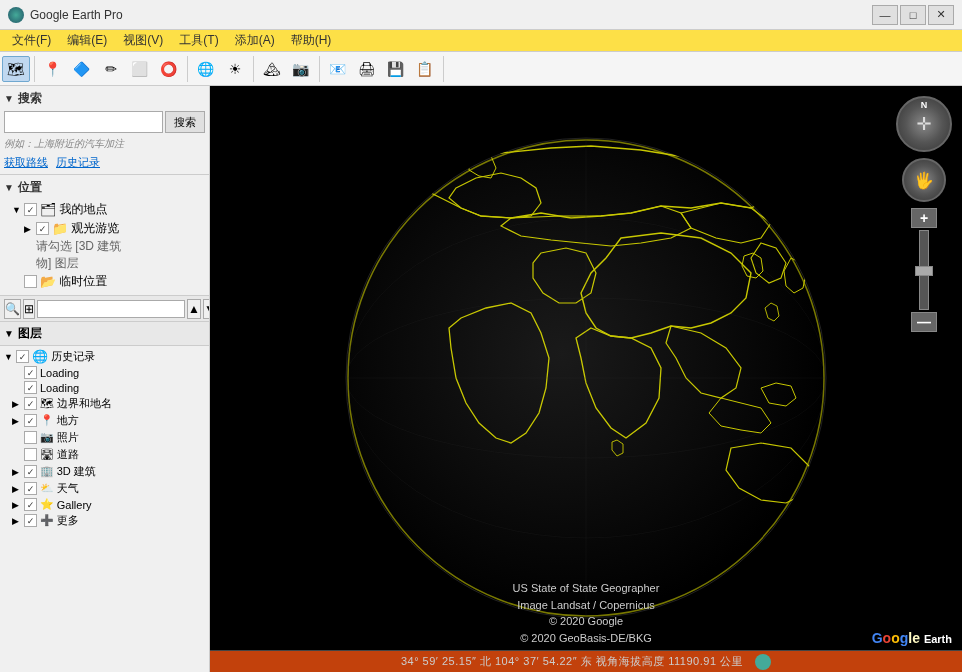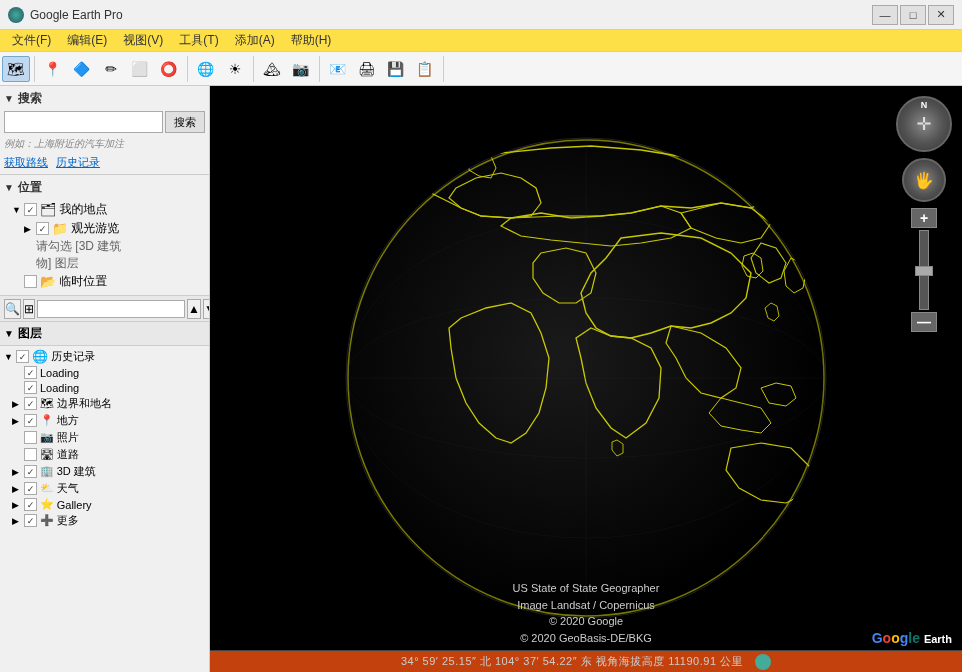--- a/index.html
+++ b/index.html
@@ -266,21 +266,21 @@
       right: 10px;
       color: white;
       font-size: 14px;
       font-weight: bold;
       pointer-events: none;
     }
     .google-earth-logo .g { color: #4285f4; }
     .google-earth-logo .o1 { color: #ea4335; }
     .google-earth-logo .o2 { color: #fbbc05; }
     .google-earth-logo .g2 { color: #4285f4; }
-    .google-earth-logo .le { color: #0f766e; }
+    .google-earth-logo .le { color: #fef9c3; }
     .google-earth-logo .sub { color: white; font-size: 11px; }
 
     
     #status-bar {
       position: absolute;
       bottom: 0;
       left: 0;
       right: 0;
       height: 22px;
       background: #c2410c;

